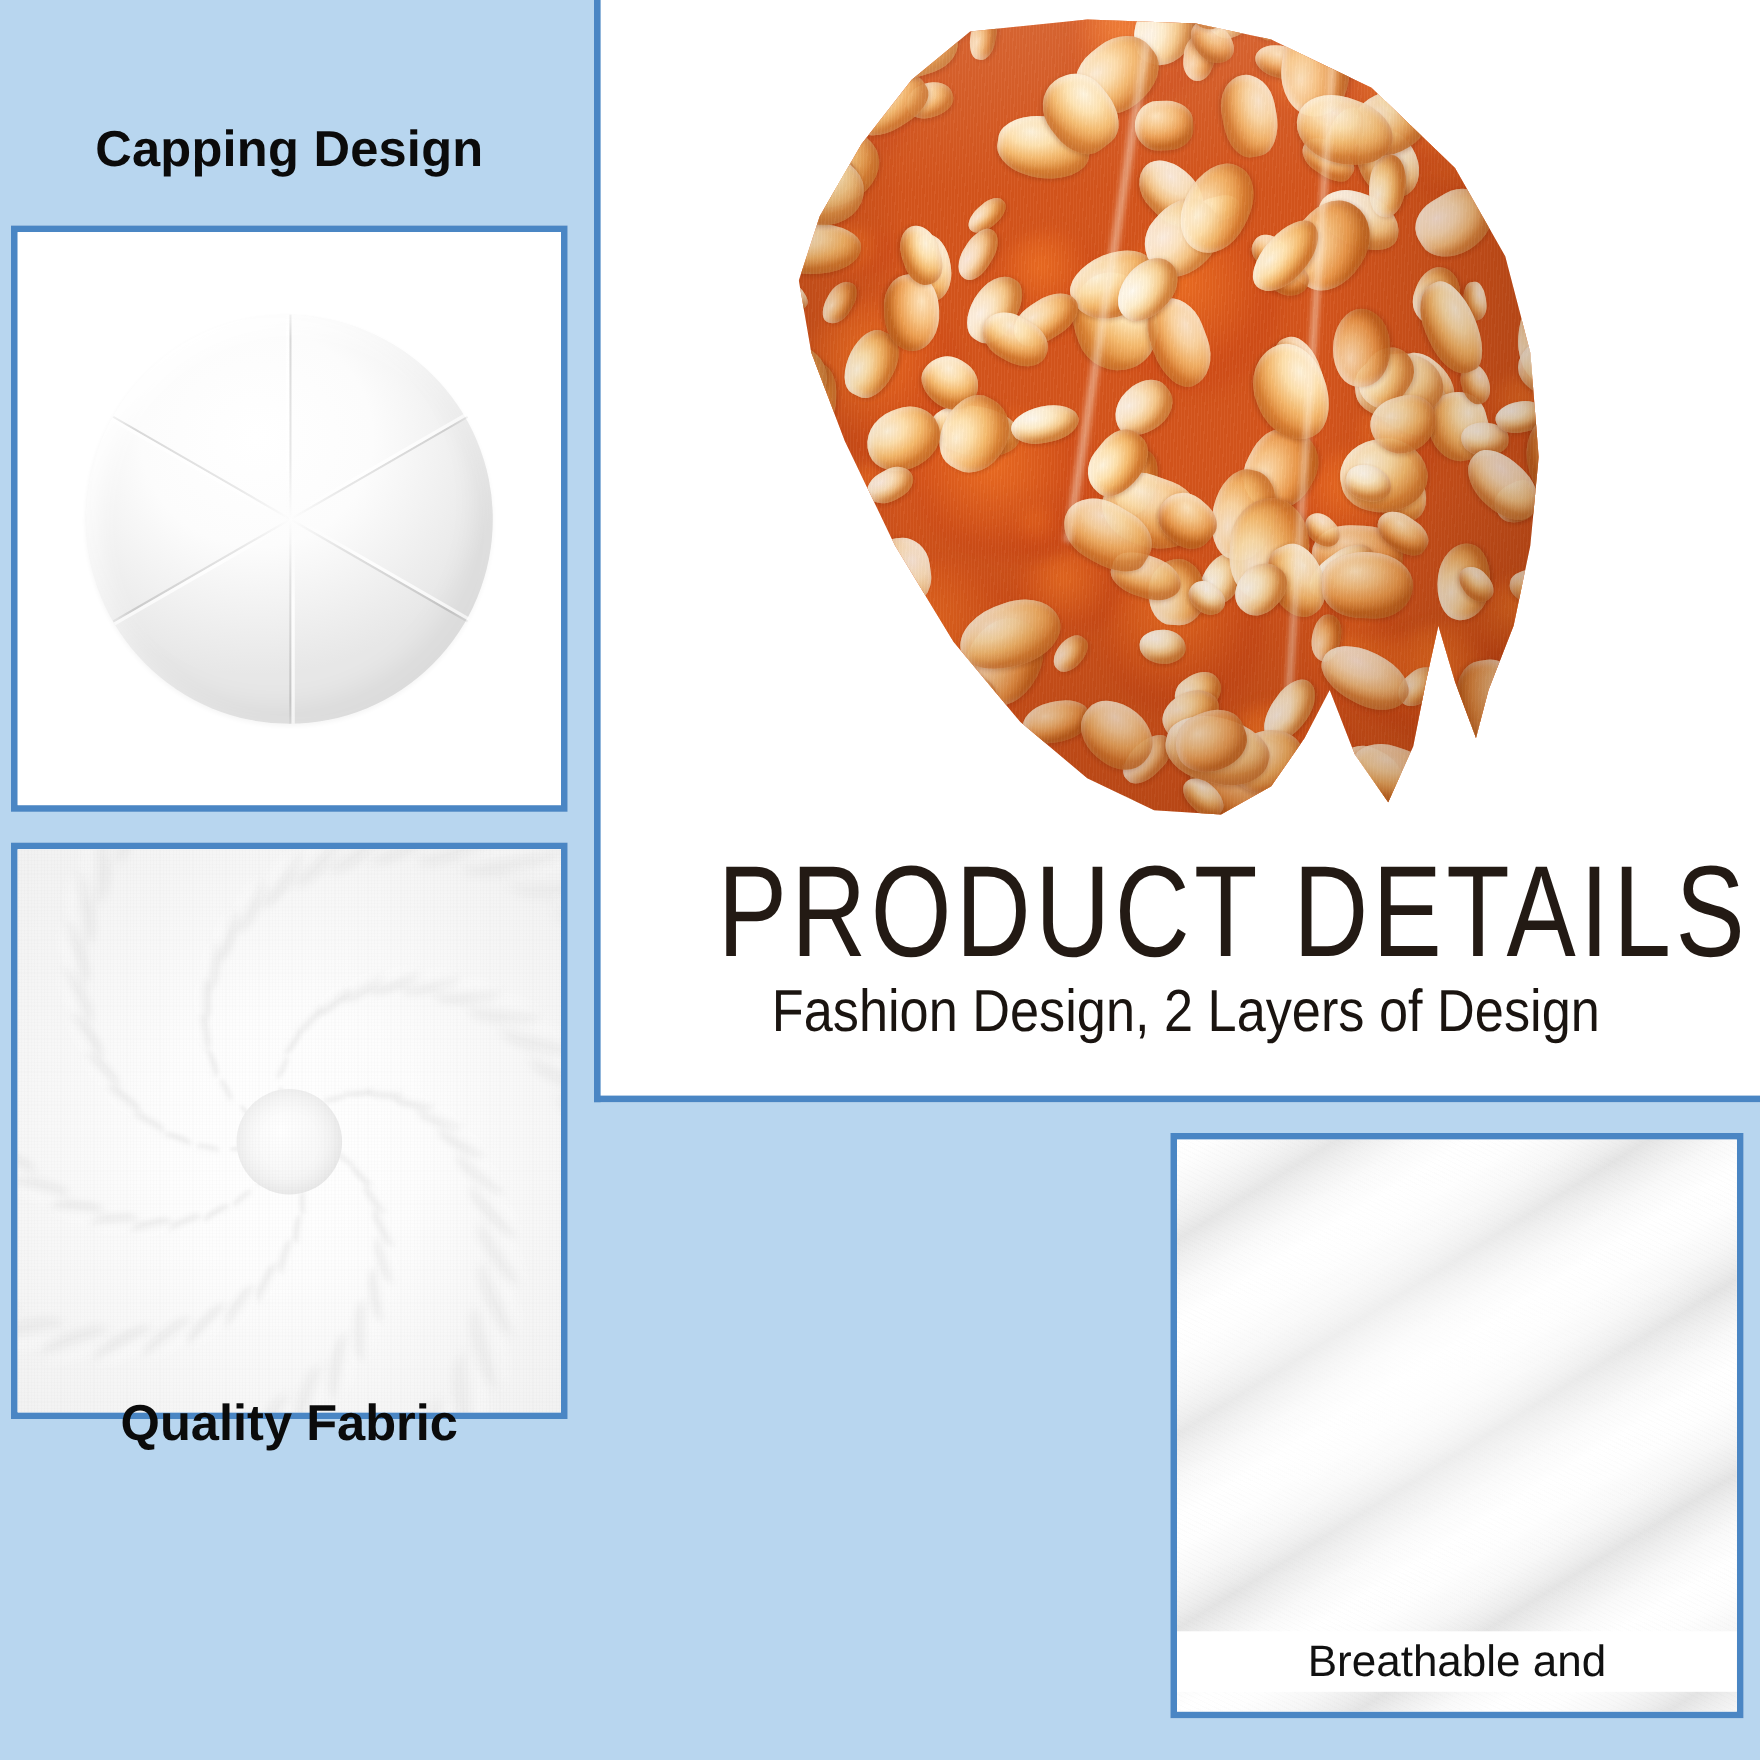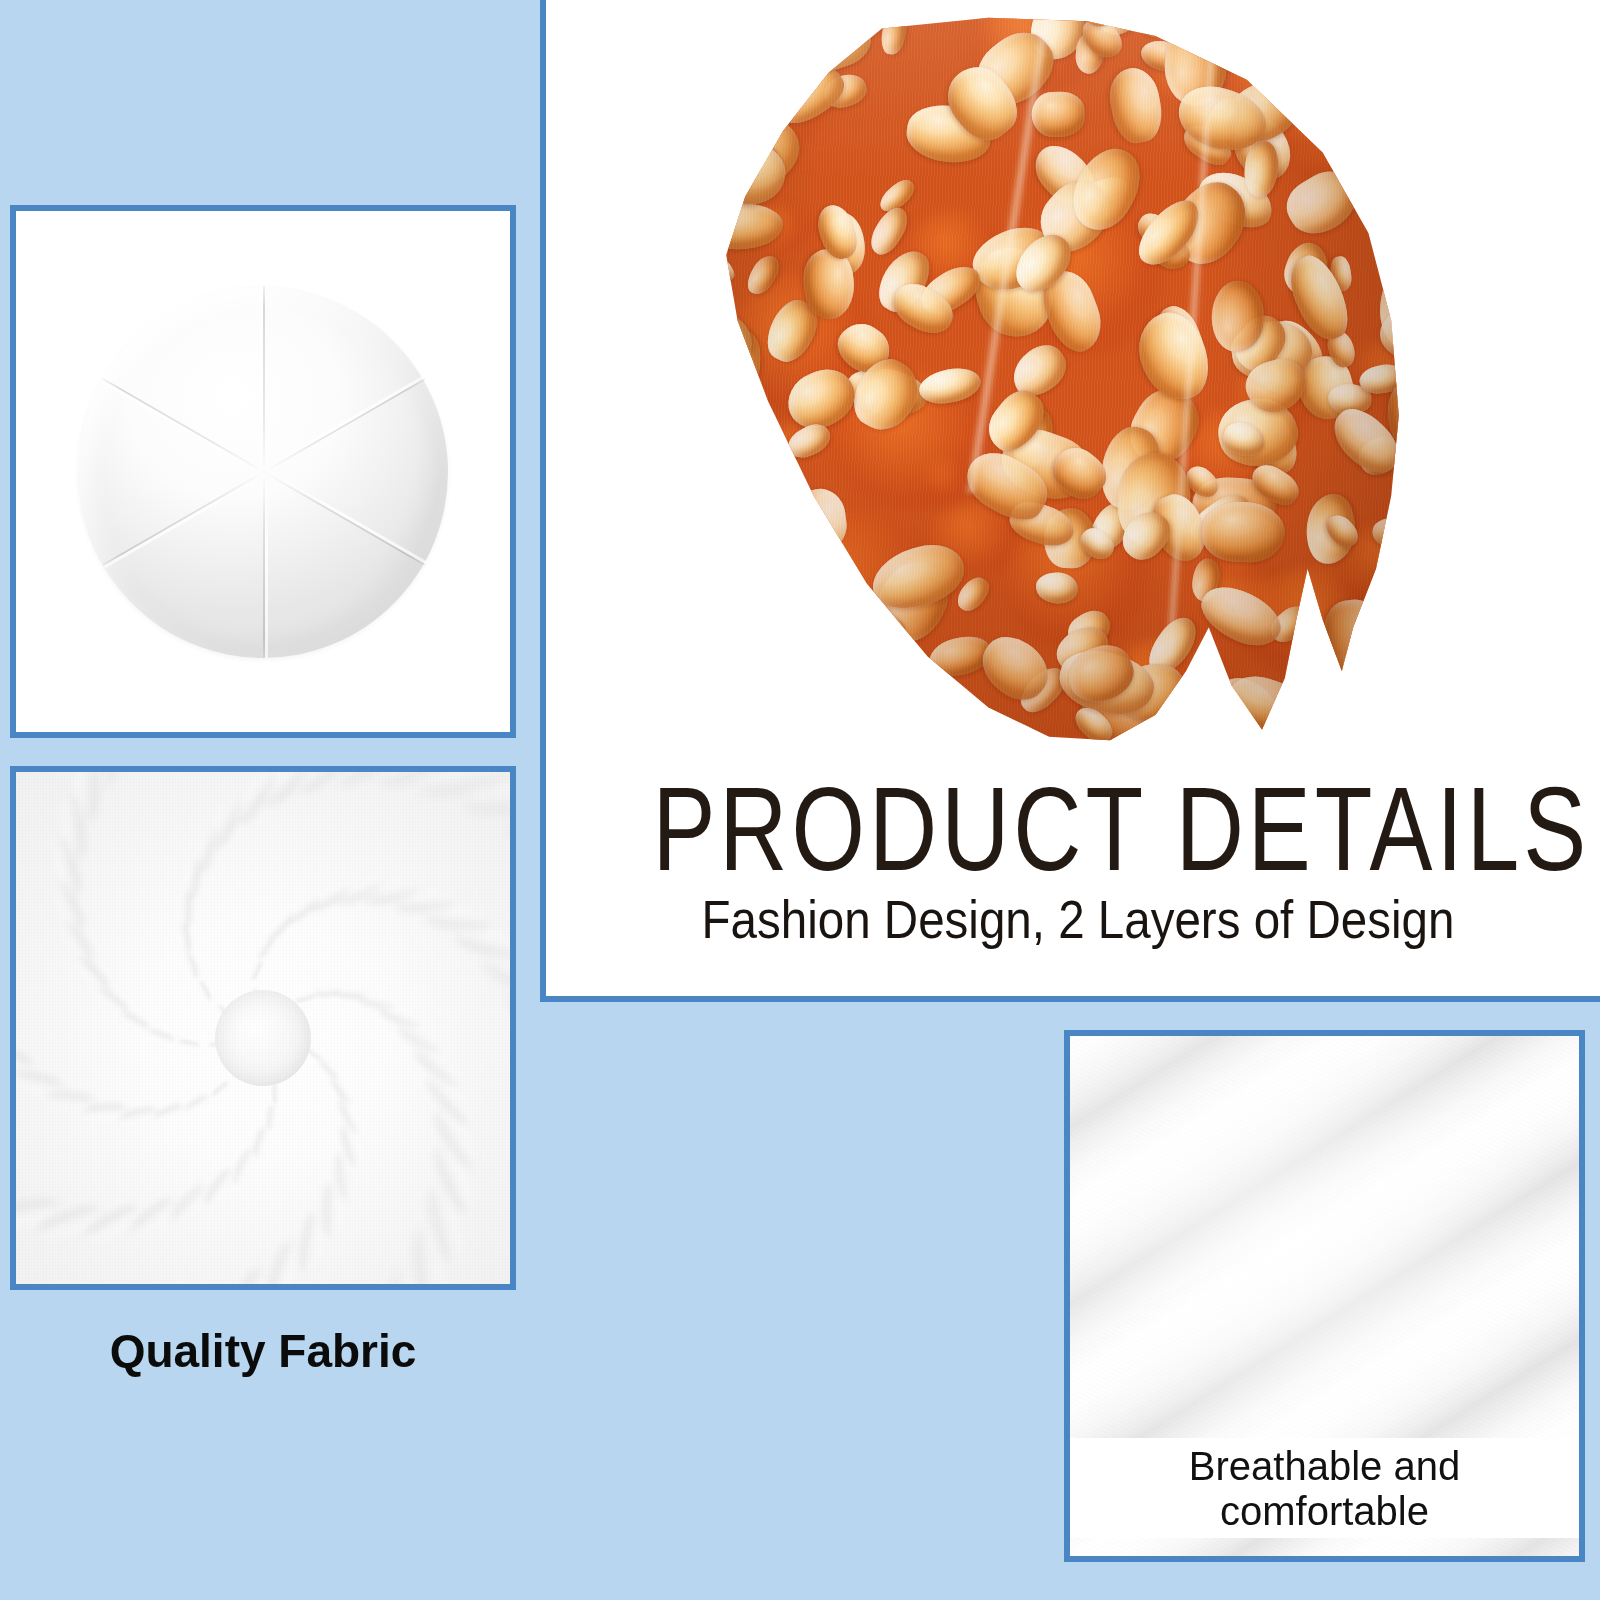--- a/index.html
+++ b/index.html
@@ -24,21 +24,21 @@
   
   #capping-title{
     position:absolute;left:10px;top:108px;width:506px;
     text-align:center;
     font-size:46px;font-weight:700;color:#0b0b0b;
     letter-spacing:.2px;
   }
   #panel-capping{left:10px;top:205px;width:506px;height:533px;}
   #panel-fabric {left:10px;top:766px;width:506px;height:524px;}
   #fabric-title{
-    position:absolute;left:10px;top:1324px;width:506px;
+    position:absolute;left:10px;top:1266px;width:506px;
     text-align:center;
     font-size:46px;font-weight:700;color:#0b0b0b;
   }
 
   
   #panel-hero{
     left:540px;top:0px;width:1070px;height:1002px;
     border-top:none;border-right:none;
   }
   #hero-inner{position:absolute;inset:0;}
@@ -258,20 +258,21 @@
     position:absolute;inset:0;opacity:.30;
     background:repeating-linear-gradient(92deg, rgba(255,255,255,.16) 0 1px, rgba(0,0,0,.05) 1px 3px);
     pointer-events:none;
   }
 </style>
 </head>
 <body>
 
 <div class="stage">
 
+  <div id="capping-title">Capping Design</div>
 
   <div class="panel" id="panel-capping">
     <div class="crown-wrap">
       <div class="crown">
         <div class="seam" style="transform:rotate(0deg)"></div>
         <div class="seam" style="transform:rotate(60deg)"></div>
         <div class="seam" style="transform:rotate(120deg)"></div>
         <div class="seam" style="transform:rotate(180deg)"></div>
         <div class="seam" style="transform:rotate(240deg)"></div>
         <div class="seam" style="transform:rotate(300deg)"></div>
@@ -629,17 +630,16 @@
 
 
   <div class="panel" id="panel-breathe">
     <div class="drape-wrap">
       <div class="drape-bg"></div>
       <div class="drape-weave"></div>
       <div class="drape-soft"></div>
     </div>
     <div class="caption">
       <div>Breathable and</div>
-      <div>comfortable</div>
     </div>
   </div>
 
 </div>
 
 </body></html>

